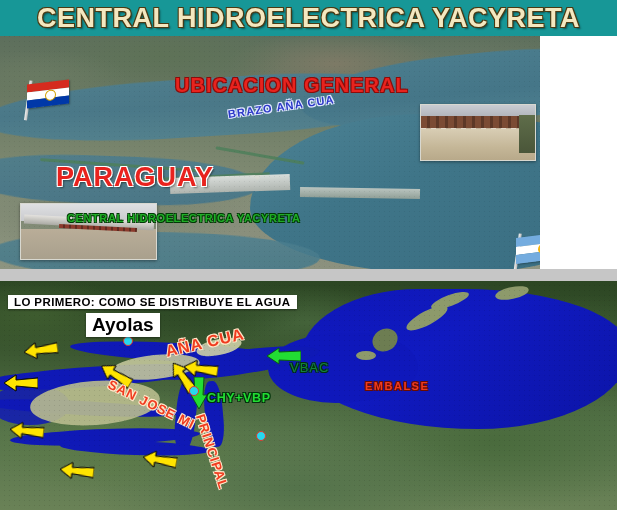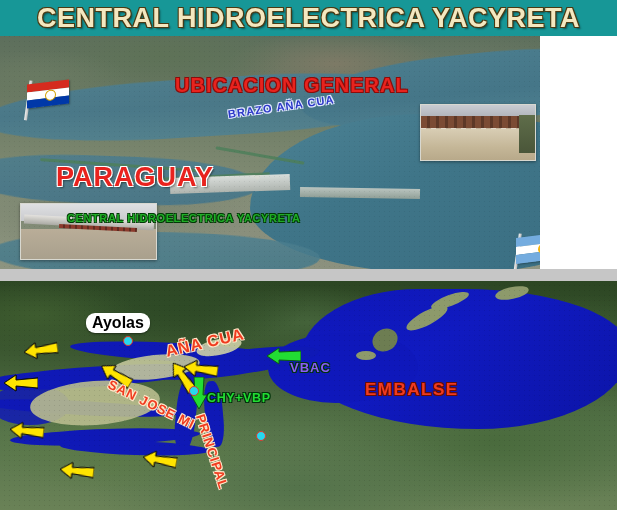--- a/index.html
+++ b/index.html
@@ -244,48 +244,48 @@
     position:absolute;width:8px;height:8px;border-radius:50%;
     background:#27d8ee;border:1.5px solid #e0372c;
   }
 
   
   .box-lbl{
     position:absolute;background:#ffffff;color:#000000;font-weight:bold;
     padding:1px 6px;white-space:nowrap;box-shadow:0 1px 2px rgba(0,0,0,.45);
   }
   #lbl-lo-primero{left:8px;top:14px;font-size:11.5px;letter-spacing:.4px;}
-  #lbl-ayolas{left:86px;top:32px;font-size:16px;border-radius:9px;}
+  #lbl-ayolas{left:86px;top:32px;font-size:19px;}
   #lbl-san-antonio{left:89px;top:120px;font-size:14px;}
   #lbl-ituzaingo{left:222px;top:177px;font-size:16px;}
 
   
   #lbl-ana-cua{
     position:absolute;left:166px;top:62px;font-size:16px;font-weight:bold;
     color:#f03b1f;letter-spacing:1px;transform:rotate(-13deg);transform-origin:left center;
     text-shadow:-1px -1px 0 #ffe6c8,1px -1px 0 #ffe6c8,-1px 1px 0 #ffe6c8,1px 1px 0 #ffe6c8;
   }
   #lbl-san-jose{
     position:absolute;left:109px;top:95px;font-size:13px;font-weight:bold;
     color:#f03b1f;letter-spacing:1px;transform:rotate(26deg);transform-origin:left center;
     text-shadow:-1px -1px 0 #ffe6c8,1px -1px 0 #ffe6c8,-1px 1px 0 #ffe6c8,1px 1px 0 #ffe6c8;
   }
   #lbl-principal{
     position:absolute;left:200px;top:126px;font-size:13px;font-weight:bold;
     color:#f03b1f;letter-spacing:1px;transform:rotate(72deg);transform-origin:left center;
     text-shadow:-1px -1px 0 #ffe6c8,1px -1px 0 #ffe6c8,-1px 1px 0 #ffe6c8,1px 1px 0 #ffe6c8;
   }
   #lbl-embalse{
-    position:absolute;left:365px;top:380px;font-size:17px;font-weight:bold;
+    position:absolute;left:365px;top:380px;font-size:11px;font-weight:bold;
     color:#f03b1f;letter-spacing:1.5px;
     text-shadow:-1px -1px 0 #6b0c00,1px -1px 0 #6b0c00,-1px 1px 0 #6b0c00,1px 1px 0 #6b0c00;
   }
   #lbl-vbac{
-    position:absolute;left:290px;top:360px;font-size:13px;font-weight:bold;
-    color:#8b5cf6;letter-spacing:1px;
+    position:absolute;left:290px;top:360px;font-size:13px;font-weight:normal;
+    color:#15803d;letter-spacing:1px;
     text-shadow:-1px -1px 0 #00330a,1px -1px 0 #00330a,-1px 1px 0 #00330a,1px 1px 0 #00330a;
   }
   #lbl-chyvbp{
     position:absolute;left:207px;top:391px;font-size:12.5px;font-weight:bold;
     color:#22dd33;letter-spacing:.6px;
     text-shadow:-1px -1px 0 #00330a,1px -1px 0 #00330a,-1px 1px 0 #00330a,1px 1px 0 #00330a;
   }
 </style>
 </head>
 <body>
@@ -414,20 +414,21 @@
       <polygon points="0,9 12,1 12,5 34,4 34,14 12,13 12,17" fill="#22dd33" stroke="#0a5a12" stroke-width="1"></polygon>
     </svg>
     <svg class="garrow" style="left:190px;top:96px;" width="18" height="32" viewBox="0 0 18 32">
       <polygon points="9,32 1,18 5,18 4,0 14,0 13,18 17,18" fill="#22dd33" stroke="#0a5a12" stroke-width="1"></polygon>
     </svg>
 
     <div class="city-dot" style="left:123px;top:55px;"></div>
     <div class="city-dot" style="left:189px;top:105px;"></div>
     <div class="city-dot" style="left:256px;top:150px;"></div>
 
+    <div class="box-lbl" id="lbl-lo-primero">LO PRIMERO: COMO SE DISTRIBUYE EL AGUA</div>
     <div class="box-lbl" id="lbl-ayolas">Ayolas</div>
 
     <div id="lbl-ana-cua">AÑA CUA</div>
     <div id="lbl-san-jose">SAN JOSE MI</div>
     <div id="lbl-principal">PRINCIPAL</div>
   </div>
 
   <div id="lbl-embalse">EMBALSE</div>
   <div id="lbl-vbac">VBAC</div>
   <div id="lbl-chyvbp">CHY+VBP</div>

